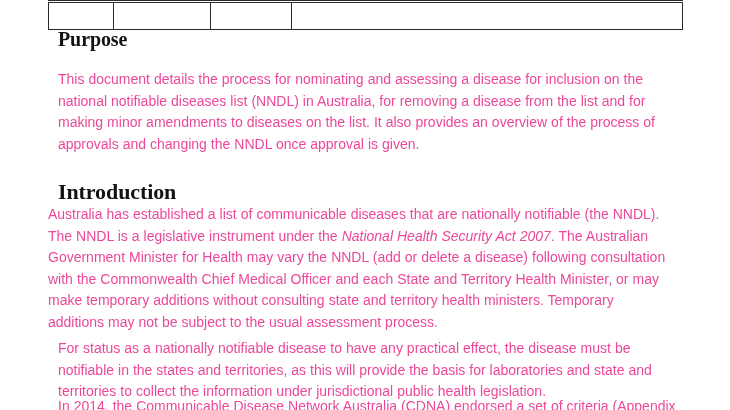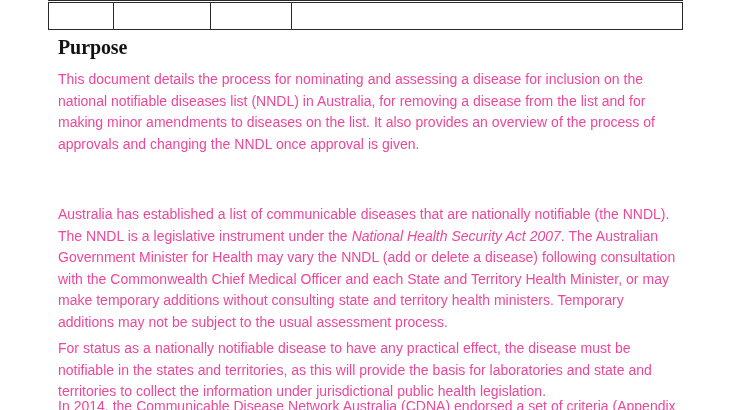--- a/index.html
+++ b/index.html
@@ -48,21 +48,21 @@
     top: 0px;
     width: 635px;
     height: 1.4px;
     background: #2a2a2a;
   }
 
   
   .h-purpose {
     position: absolute;
     left: 58px;
-    top: 36px;
+    top: 28px;
     font-family: "Liberation Serif", serif;
     font-weight: bold;
     font-size: 20px;
     line-height: 22px;
     letter-spacing: -0.1px;
     color: #131313;
     margin: 0;
   }
 
   .h-introduction {
@@ -92,21 +92,21 @@
     font-style: italic;
   }
 
   .p-purpose {
     left: 58px;
     top: 69px;
     width: 610px;
   }
 
   .p-intro-1 {
-    left: 58px;
+    left: 48px;
     top: 204px;
     width: 625px;
   }
 
   .p-intro-2 {
     left: 58px;
     top: 338px;
     width: 615px;
   }
 
@@ -131,20 +131,21 @@
         <td class="c3"></td>
         <td class="c4"></td>
       </tr>
     </tbody>
   </table>
 
   <h2 class="h-purpose">Purpose</h2>
 
   <p class="para p-purpose">This document details the process for nominating and assessing a disease for inclusion on the national notifiable diseases list (NNDL) in Australia, for removing a disease from the list and for making minor amendments to diseases on the list. It also provides an overview of the process of approvals and changing the NNDL once approval is given.</p>
 
+  <h2 class="h-introduction">Introduction</h2>
 
   <p class="para p-intro-1"><span>Australia has established a list of communicable diseases that are nationally notifiable (the NNDL). The NNDL is a legislative instrument under the </span><em>National Health Security Act 2007</em><span>. The Australian Government Minister for Health may vary the NNDL (add or delete a disease) following consultation with the Commonwealth Chief Medical Officer and each State and Territory Health Minister, or may make temporary additions without consulting state and territory health ministers. Temporary additions may not be subject to the usual assessment process.</span></p>
 
   <p class="para p-intro-2">For status as a nationally notifiable disease to have any practical effect, the disease must be notifiable in the states and territories, as this will provide the basis for laboratories and state and territories to collect the information under jurisdictional public health legislation.</p>
 
   <p class="para p-intro-3">In 2014, the Communicable Disease Network Australia (CDNA) endorsed a set of criteria (Appendix 1) to</p>
 
 </div>
 
 </body></html>

